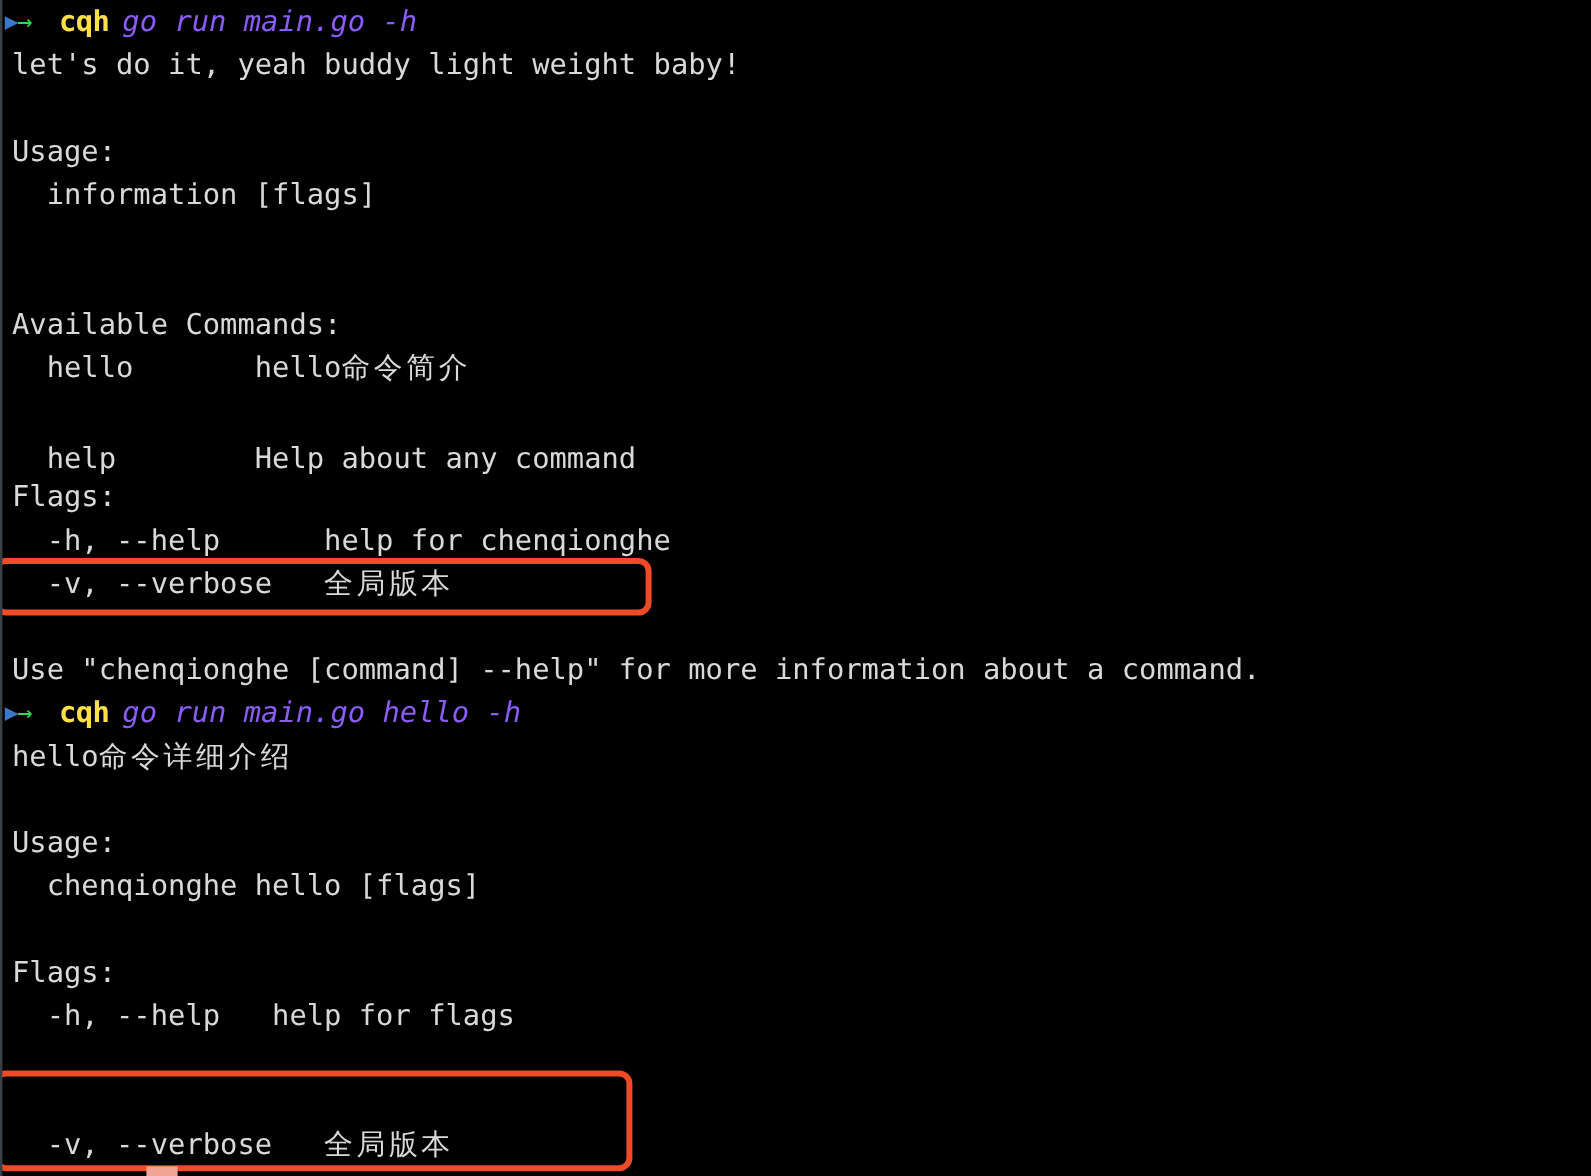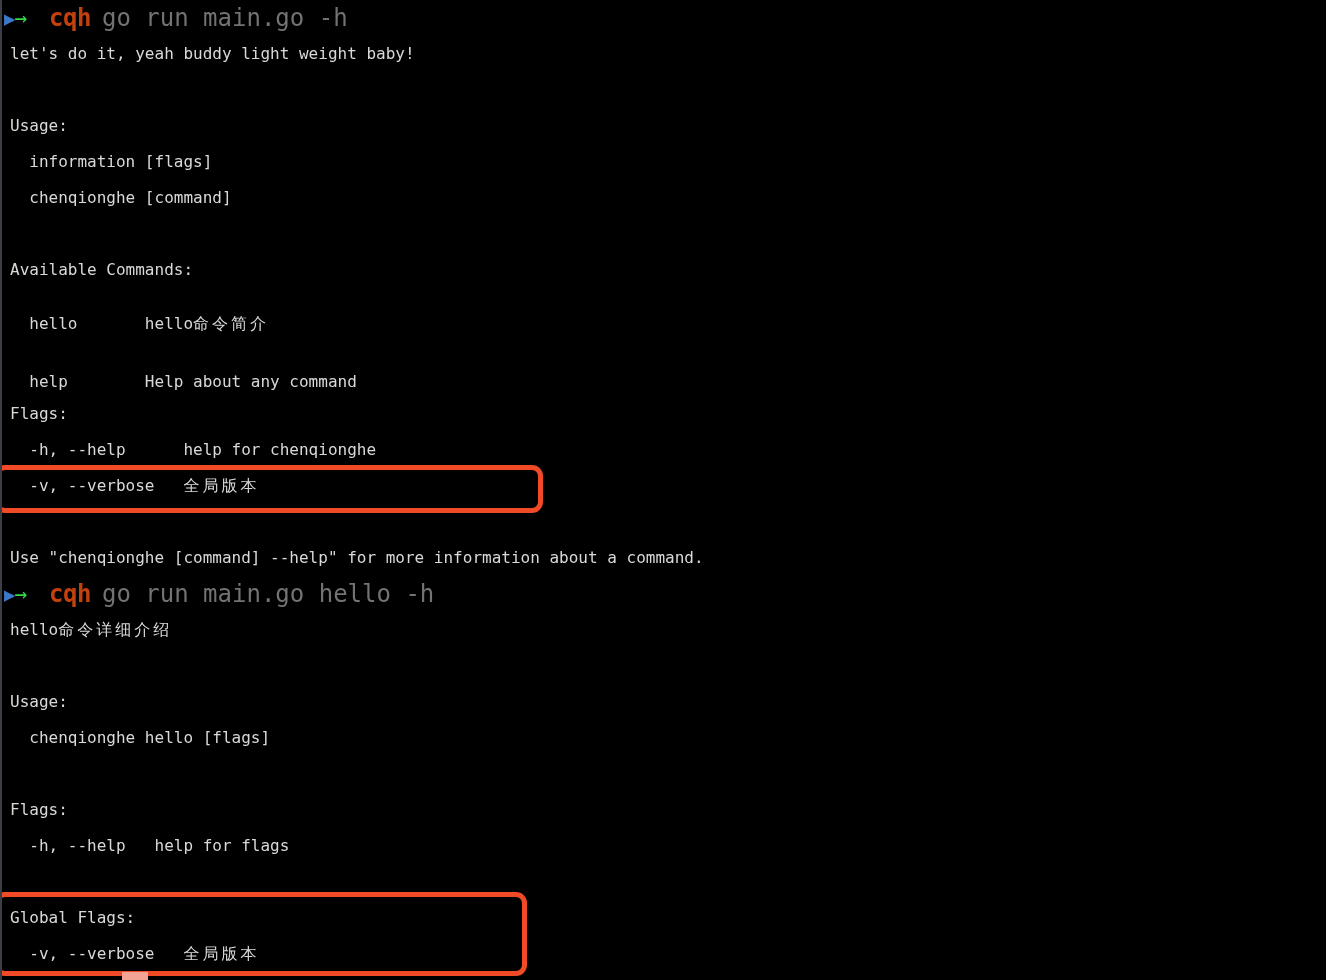--- a/index.html
+++ b/index.html
@@ -33,21 +33,21 @@
     width: 2px;
     height: 980px;
     background: #3a3f45;
     z-index: 5;
   }
   .line {
     position: absolute;
     left: 10px;
     white-space: pre;
     font-family: "DejaVu Sans Mono", "Liberation Mono", monospace;
-    font-size: 16px;
+    font-size: 24px;
     line-height: 36px;
     letter-spacing: 0px;
     color: #d9d9d9;
   }
   .prompt-line {
     position: absolute;
     left: 4px;
     white-space: pre;
     font-size: 24px;
     line-height: 36px;
@@ -62,28 +62,29 @@
     display: inline-block;
   }
   .arrow {
     color: #36d94b;
     font-size: 21px;
     line-height: 36px;
     display: inline-block;
     margin-left: -1px;
   }
   .cqh {
-    color: #c2410c;
+    color: #fde047;
     font-weight: bold;
     margin-left: 22px;
     letter-spacing: -0.5px;
   }
   .cmd {
-    color: #737373;
+    color: #8b5cf6;
     margin-left: 11px;
+    font-style: italic;
   }
   .cjk {
     font-family: "DejaVu Sans", "Liberation Sans", sans-serif;
     letter-spacing: 3px;
   }
   .hl-box {
     position: absolute;
     border: 5px solid #f04a27;
     border-radius: 11px;
     box-sizing: border-box;
@@ -123,24 +124,23 @@
     <span class="tri">▶</span>
     <span class="arrow">→</span>
     <span class="cqh">cqh</span>
     <span class="cmd">go run main.go -h</span>
   </div>
 
   <div class="line" style="top:36px;">let's do it, yeah buddy light weight baby!</div>
 
   <div class="line" style="top:108px;">Usage:</div>
   <div class="line" style="top:144px;">  information [flags]</div>
-  <div class="line" style="top:180px;">  chenqionghe [command]</div>
 
   <div class="line" style="top:252px;">Available Commands:</div>
-  <div class="line cjk-line" style="top:288px;margin-top:18px;">  hello       hello<span class="cjk">命令简介</span></div>
+  <div class="line cjk-line" style="top:288px;">  hello       hello<span class="cjk">命令简介</span></div>
   <div class="line" style="top:324px;margin-top:40px;">  help        Help about any command</div>
 
   <div class="line" style="top:396px;">Flags:</div>
   <div class="line" style="top:432px;text-align:right;">  -h, --help      help for chenqionghe</div>
   <div class="line cjk-line" style="top:468px;">  -v, --verbose   <span class="cjk">全局版本</span></div>
 
   <div class="line" style="top:540px;">Use "chenqionghe [command] --help" for more information about a command.</div>
 
   <div class="prompt-line" style="top:576px;">
     <span class="tri">▶</span>
@@ -150,21 +150,20 @@
   </div>
 
   <div class="line cjk-line" style="top:612px;">hello<span class="cjk">命令详细介绍</span></div>
 
   <div class="line" style="top:684px;">Usage:</div>
   <div class="line" style="top:720px;">  chenqionghe hello [flags]</div>
 
   <div class="line" style="top:792px;">Flags:</div>
   <div class="line" style="top:828px;">  -h, --help   help for flags</div>
 
-  <div class="line" style="top:900px;">Global Flags:</div>
   <div class="line cjk-line" style="top:936px;">  -v, --verbose   <span class="cjk">全局版本</span></div>
 
   <div class="hl-box" id="hl-box-1"></div>
   <div class="hl-box" id="hl-box-2"></div>
 
   <div id="cursor-mark"></div>
 
 </div>
 
 </body></html>

